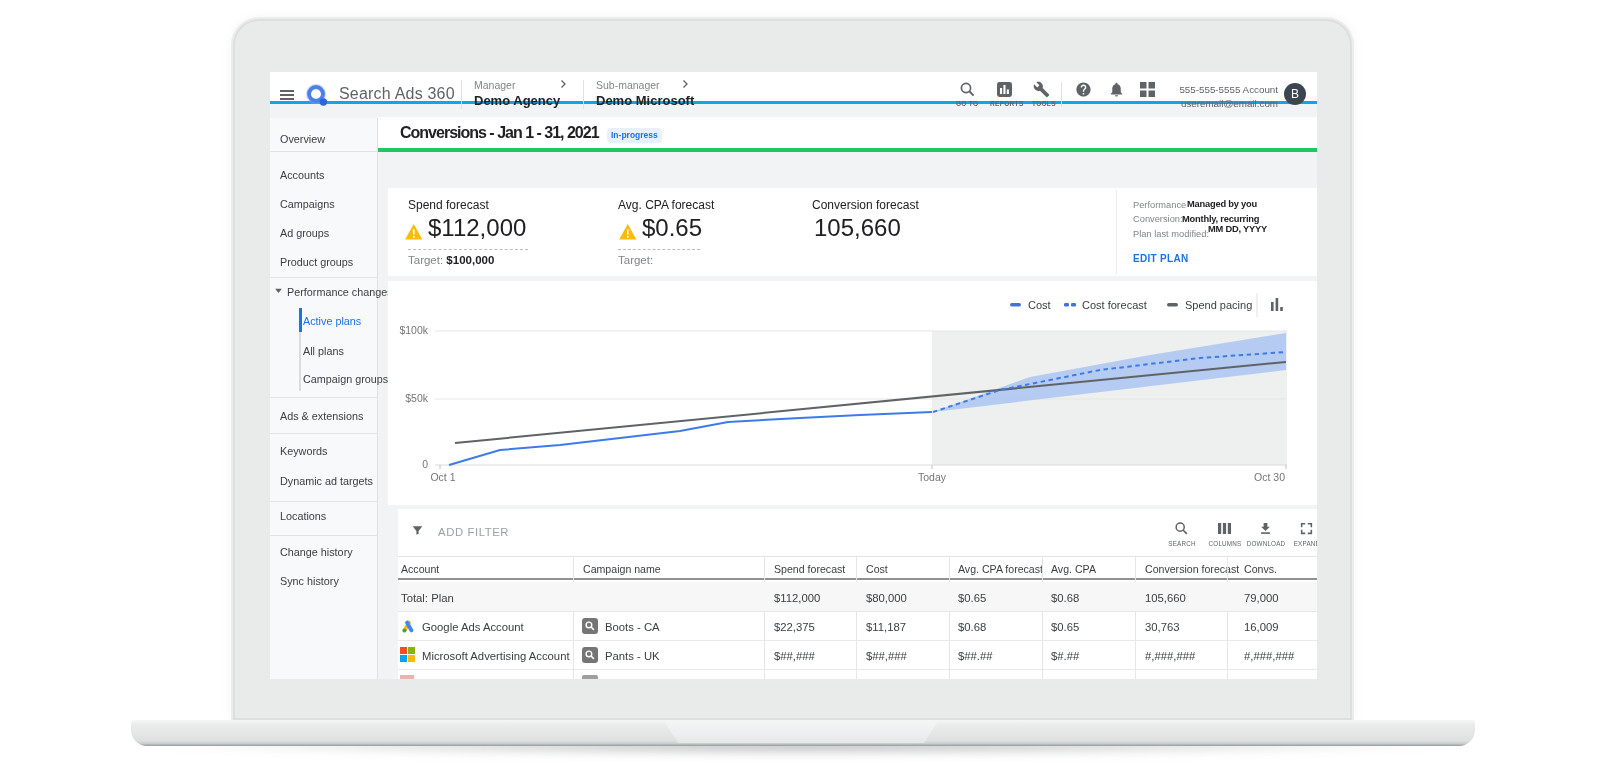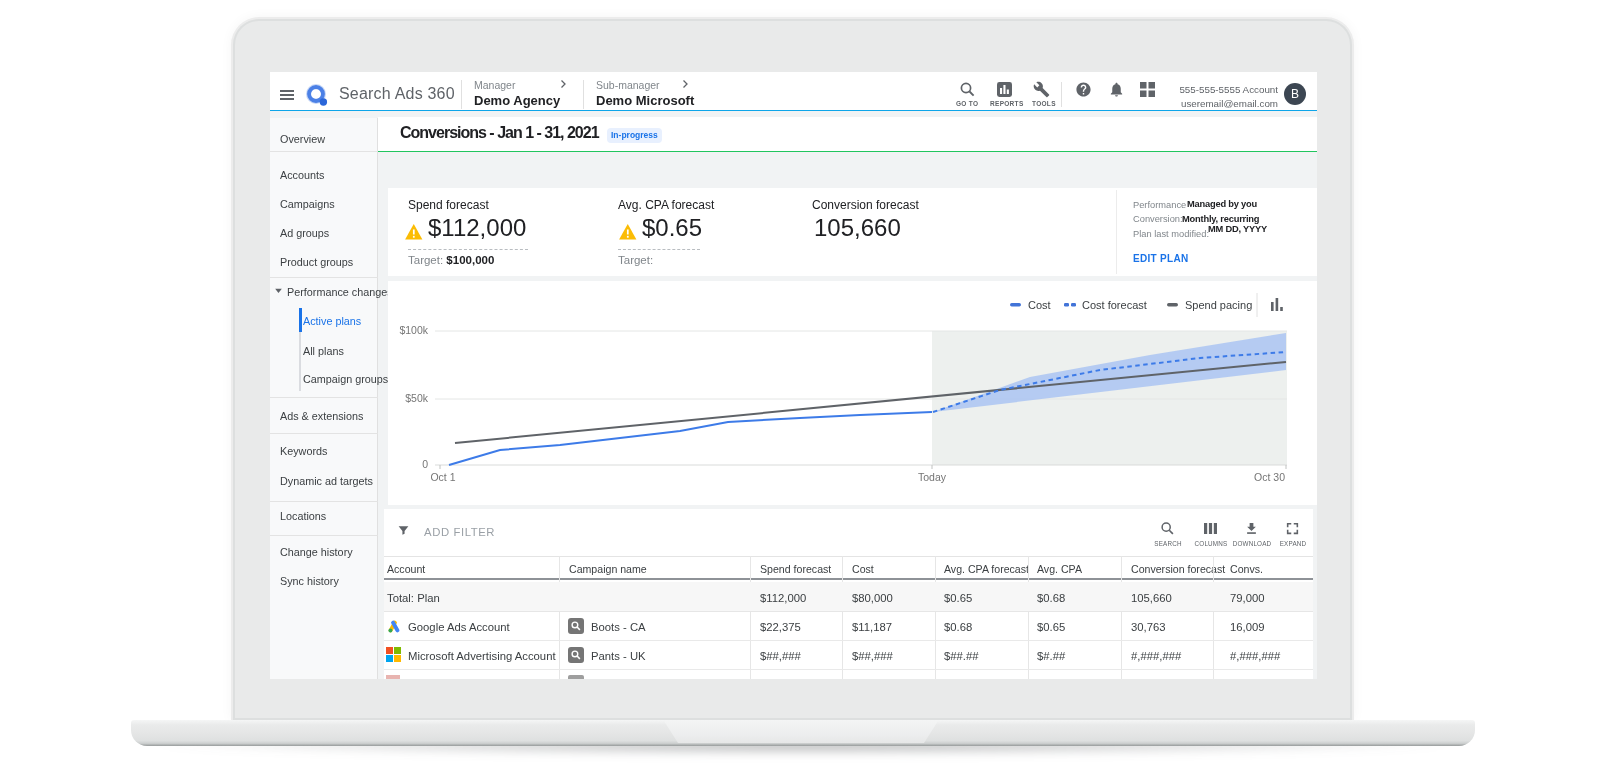--- a/index.html
+++ b/index.html
@@ -18,33 +18,33 @@
     filter:blur(4px); }
   .notch { position:absolute; left:533px; top:1px; width:274px; height:22px;
     background:linear-gradient(180deg,#f3f4f4,#ecedee 65%,#e6e7e7);
     clip-path:polygon(0 0,100% 0,calc(100% - 14px) 100%,14px 100%); }
 
   
   .app { position:absolute; left:270px; top:72px; width:1047px; height:607px;
     background:#f1f3f4; overflow:hidden; font-size:11.5px; color:#3c4043; }
 
   
-  .topbar { position:absolute; left:0; top:0; width:1047px; height:39px; background:#fff;
-    border-bottom:1px solid #0ea5e9; }
+  .topbar { position:absolute; left:0; top:0; width:1047px; height:32px; background:#fff;
+    border-bottom:3px solid #0ea5e9; }
 
   
   .nav { position:absolute; left:0; top:46px; width:108px; height:561px; background:#f8f9fa;
     border-right:1px solid #e0e0e0; }
   .nav .item { position:absolute; left:10px; font-size:10.8px; color:#3c4043; white-space:nowrap; }
   .nav .sub { left:33px; }
   .nav .div { position:absolute; left:0; width:108px; border-top:1px solid #e3e3e3; }
 
   
   .titlebar { position:absolute; left:108px; top:45px; width:939px; height:35px; background:#fff;
-    border-bottom:1px solid #22c55e; }
+    border-bottom:4px solid #22c55e; }
   .card { position:absolute; background:#fff; }
   .banner { position:absolute; left:118px; top:86px; width:929px; height:28px; background:#e8f0fe; }
 
   .dashed { border-bottom:1px dashed #b9bdc1; }
 </style>
 </head>
 <body>
 <div class="stage">
   <div class="screen"></div>
   <div class="base-shadow"></div>
@@ -214,21 +214,21 @@
 
         <path d="M545 131 L642 96 L762 74 L898 52 L898 89 Z" fill="#a6c2f2" opacity="0.8"></path>
 
         <path d="M67 162 L898 81" stroke="#5f6368" stroke-width="2" fill="none"></path>
 
         <path d="M61 184 L112 169 L172 164 L232 157 L292 150 L340 141 L412 137 L472 134 L544 131" stroke="#3d7be8" stroke-width="2" fill="none"></path>
 
         <path d="M545 131 L612 109 L712 89 L812 77 L898 71" stroke="#3d7be8" stroke-width="2" stroke-dasharray="4.5 3.5" fill="none"></path>
       </svg>
     </div>
-    <div class="card" id="table" style="left:114px; top:437px; width:929px; height:170px;">
+    <div class="card" id="table" style="left:128px; top:437px; width:929px; height:170px;">
       
       <svg style="position:absolute;left:13px;top:15px;" width="13" height="13" viewBox="0 0 24 24">
           <path fill="#5f6368" d="M3 4h18l-7 9v5l-4 2v-7L3 4z"></path>
         </svg>
       <div style="position:absolute;left:40px;top:17px;font-size:11.3px;color:#9aa0a6;letter-spacing:0.6px;">ADD FILTER</div>
       
       <svg style="position:absolute;left:776px;top:12px;" width="15" height="15" viewBox="0 0 17 17">
           <circle cx="7" cy="7" r="4.6" fill="none" stroke="#5f6368" stroke-width="1.7"></circle>
           <path d="M10.5 10.5 L14.6 14.6" stroke="#5f6368" stroke-width="1.9"></path>
         </svg>

